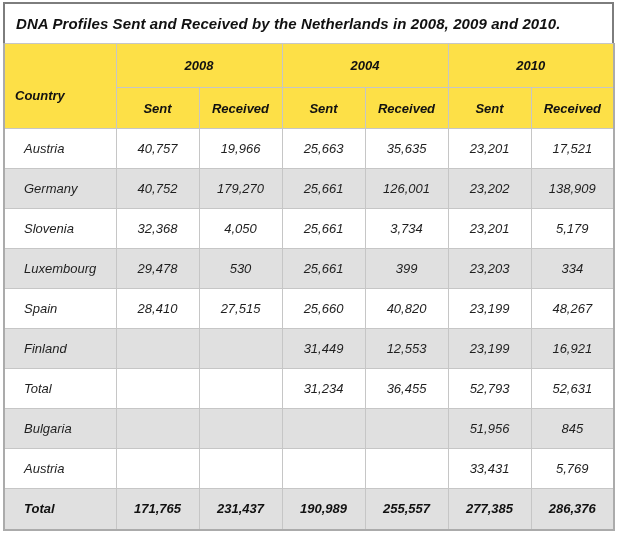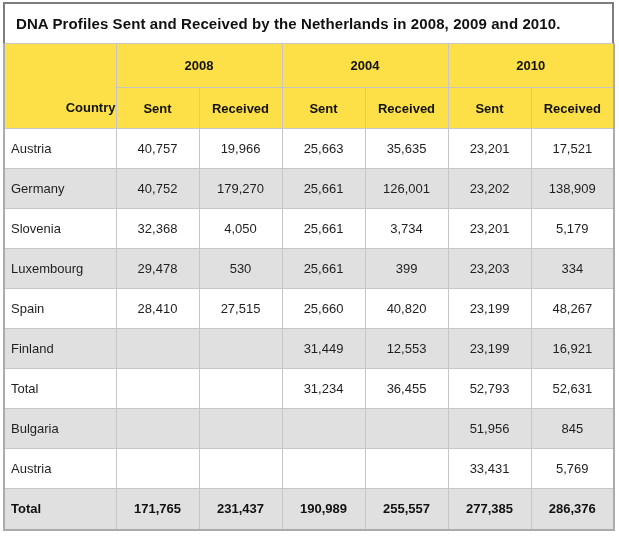--- a/index.html
+++ b/index.html
@@ -3,21 +3,21 @@
 <meta charset="utf-8">
 <style>
   * { margin: 0; padding: 0; box-sizing: border-box; }
   html, body { background: #ffffff; }
   body {
     width: 619px; height: 539px;
     font-family: "Liberation Sans", sans-serif;
     color: #1f1f1f;
     padding: 2px 3px;
   }
-  .frame { width: 600px; }
+  .frame { width: 600px; font-style: italic; }
   .title-box {
     width: 611px; height: 41px;
     background: #ffffff;
     border: 2px solid #7d7d7d;
     border-bottom: none;
     display: flex; align-items: center;
     padding-left: 11px;
     font-size: 15px; font-weight: bold;
     letter-spacing: 0.1px;
     color: #111111;
@@ -36,27 +36,27 @@
     border: 1px solid #c6c6c6;
     text-align: center;
     vertical-align: middle;
     overflow: hidden;
     white-space: nowrap;
   }
   thead th { background: #fde047; font-weight: bold; color: #111111; }
   tr.year-row th { height: 44px; }
   tr.sub-row th { height: 41px; }
   th.country-h {
-    text-align: right;
+    text-align: left;
     padding-left: 10px;
     vertical-align: bottom;
-    padding-bottom: 13px;
+    padding-bottom: 25px;
   }
   tbody td { height: 40px; background: #ffffff; }
-  tbody td.country-cell { text-align: left; padding-left: 6px; margin-left: 38px; }
+  tbody td.country-cell { text-align: left; padding-left: 19px; margin-left: 38px; }
   tbody tr:nth-child(even) td { background: #e0e0e0; }
   tbody tr.total-row td { height: 41px; font-weight: bold; color: #111111; }
 </style>
 </head>
 <body>
 
 <div class="frame">
 
   <div class="title-box">
     <span>DNA Profiles Sent and Received by the Netherlands in 2008, 2009 and 2010.</span>

